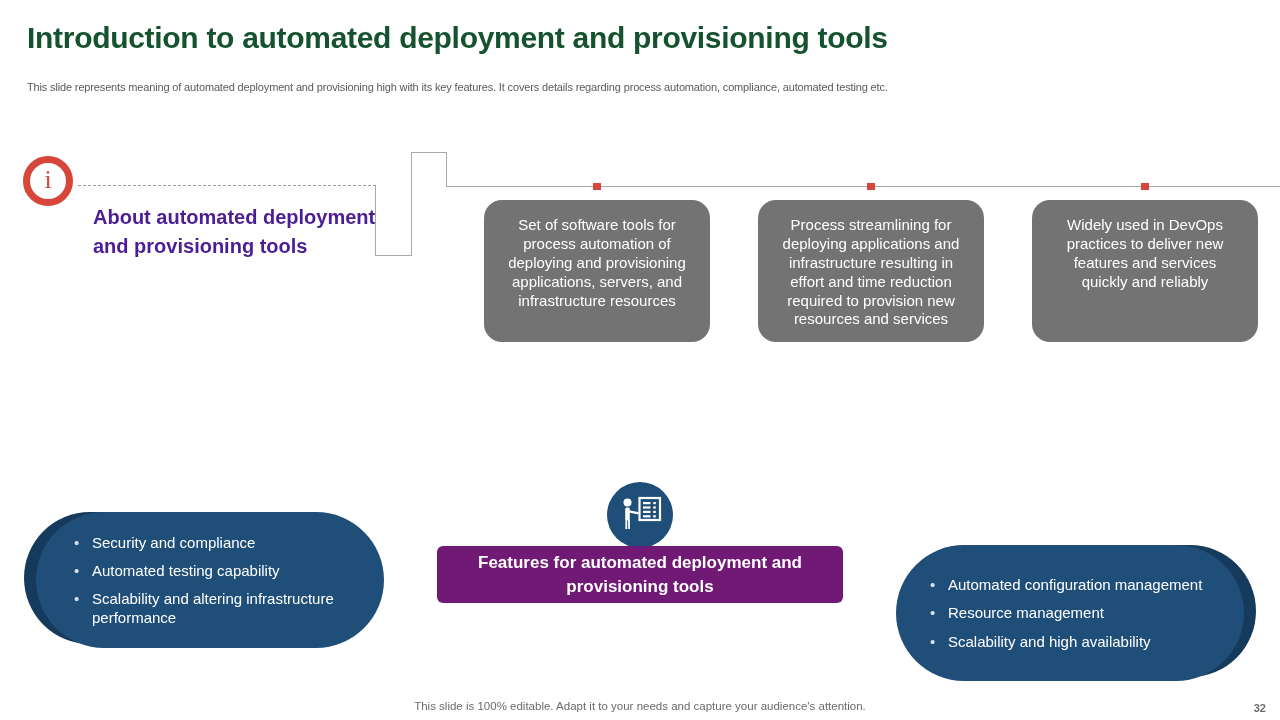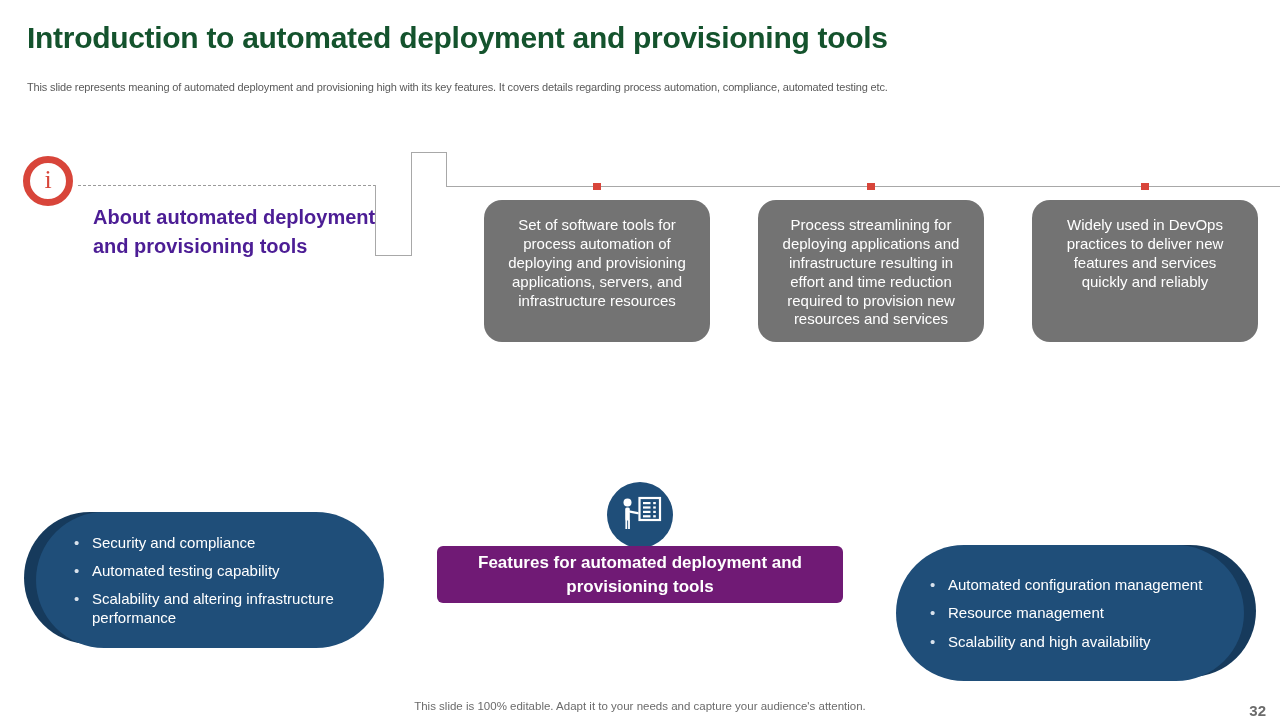--- a/index.html
+++ b/index.html
@@ -124,21 +124,21 @@
     display: flex; align-items: center; justify-content: center;
   }
 
   
   .footer-note {
     position: absolute; left: 0; top: 700px; width: 1280px;
     text-align: center; font-size: 11.5px; color: #6b6b6b;
   }
   .page-num {
     position: absolute; right: 14px; top: 702px;
-    font-size: 15px; font-weight: 700; color: #6b6b6b;
+    font-size: 11px; font-weight: 700; color: #6b6b6b;
   }
 </style>
 </head>
 <body>
 
 <div class="slide">
 
   <div class="title">Introduction to automated deployment and provisioning tools</div>
   <div class="subtitle">This slide represents meaning of automated deployment and provisioning high with its key features. It covers details regarding process automation, compliance, automated testing etc.</div>
 

